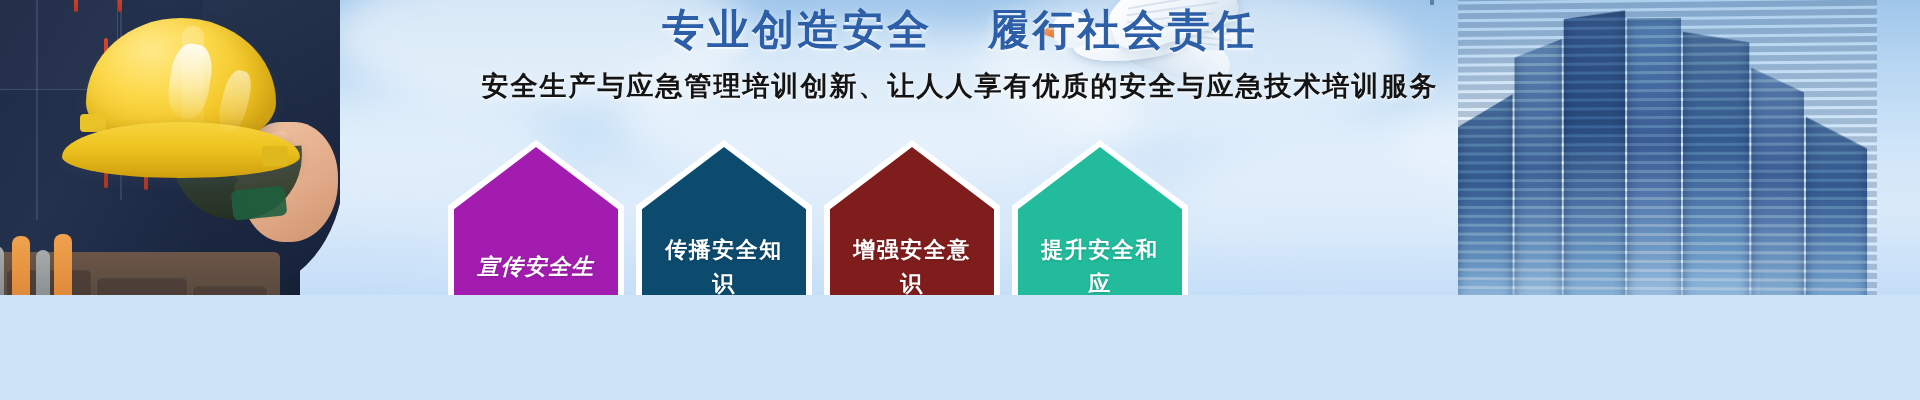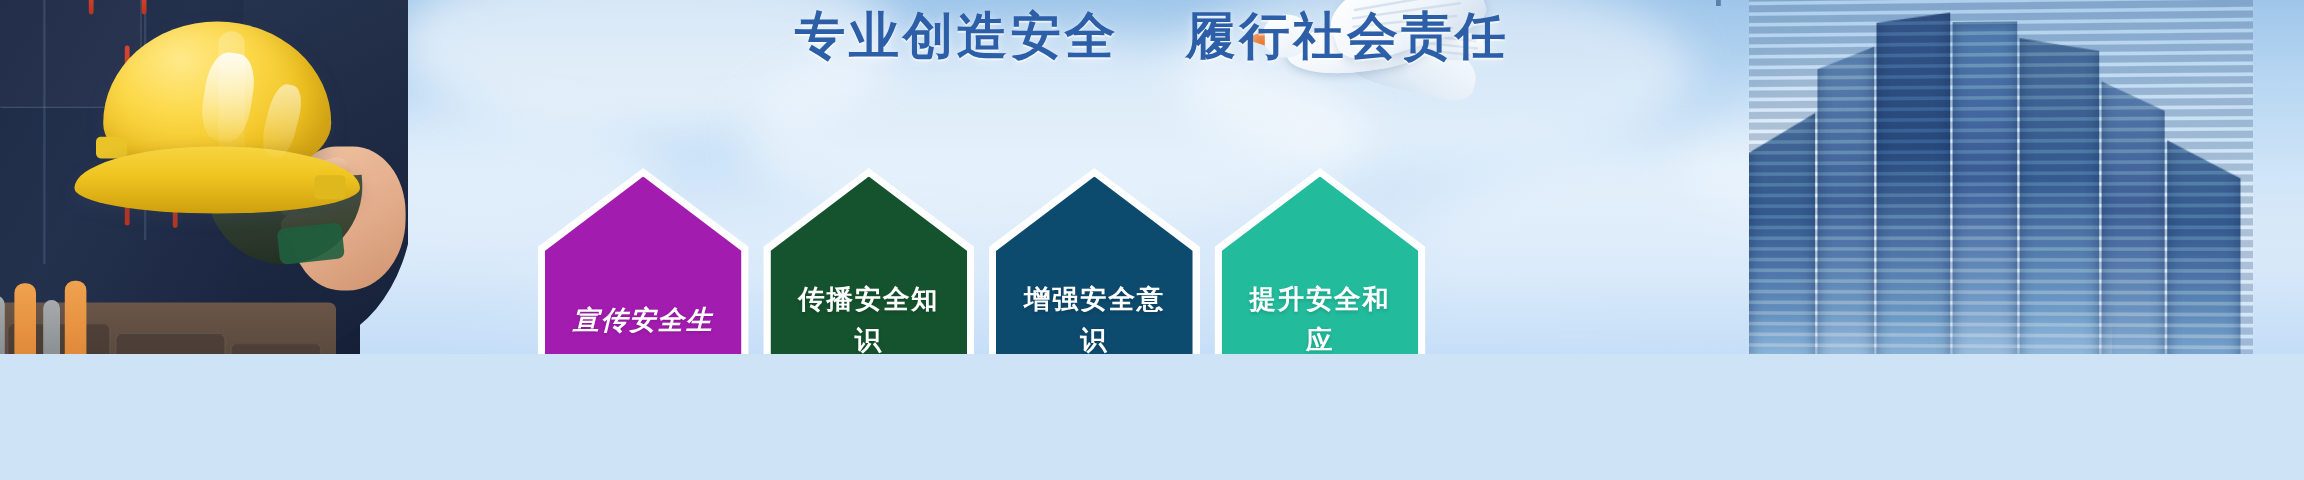--- a/index.html
+++ b/index.html
@@ -149,22 +149,22 @@
     position:absolute;left:6px;top:7px;width:164px;height:239px;
     clip-path:polygon(50% 0%,100% 26%,100% 74%,50% 100%,0 74%,0 26%);
     display:flex;flex-direction:column;align-items:center;justify-content:center;
     padding:0 14px;
   }
   .hex-text{
     color:#fff;font-size:22px;font-weight:700;line-height:1.52;letter-spacing:1.5px;
     text-align:center;text-shadow:0 1px 3px rgba(0,0,0,.16);
   }
   .hex1{left:0;}   .hex1 .hex-inner{background:#a21caf;font-style:italic;}
-  .hex2{left:188px;} .hex2 .hex-inner{background:#14532d;}
-  .hex3{left:376px;} .hex3 .hex-inner{background:#0c4a6e;align-items:center;}
+  .hex2{left:188px;} .hex2 .hex-inner{background:#0c4a6e;}
+  .hex3{left:376px;} .hex3 .hex-inner{background:#7f1d1d;align-items:center;}
   .hex4{left:564px;} .hex4 .hex-inner{background:#22bb9c;align-items:center;}
 </style>
 </head>
 <body>
 
 <div class="banner">
 
   <div class="sky-clouds">
     <div class="cloud c1"></div>
     <div class="cloud c2"></div>
@@ -252,20 +252,21 @@
 
     </div>
   </div>
 
   <div class="headline">
     <span>专业创造安全</span>
     <span class="gap"></span>
     <span>履行社会责任</span>
   </div>
 
+  <div class="subtitle">安全生产与应急管理培训创新、让人人享有优质的安全与应急技术培训服务</div>
 
   <div class="hex-row">
 
     <div class="hex hex1">
       <div class="hex-inner">
         <div class="hex-text">宣传安全生</div>
       </div>
     </div>
 
     <div class="hex hex2">

